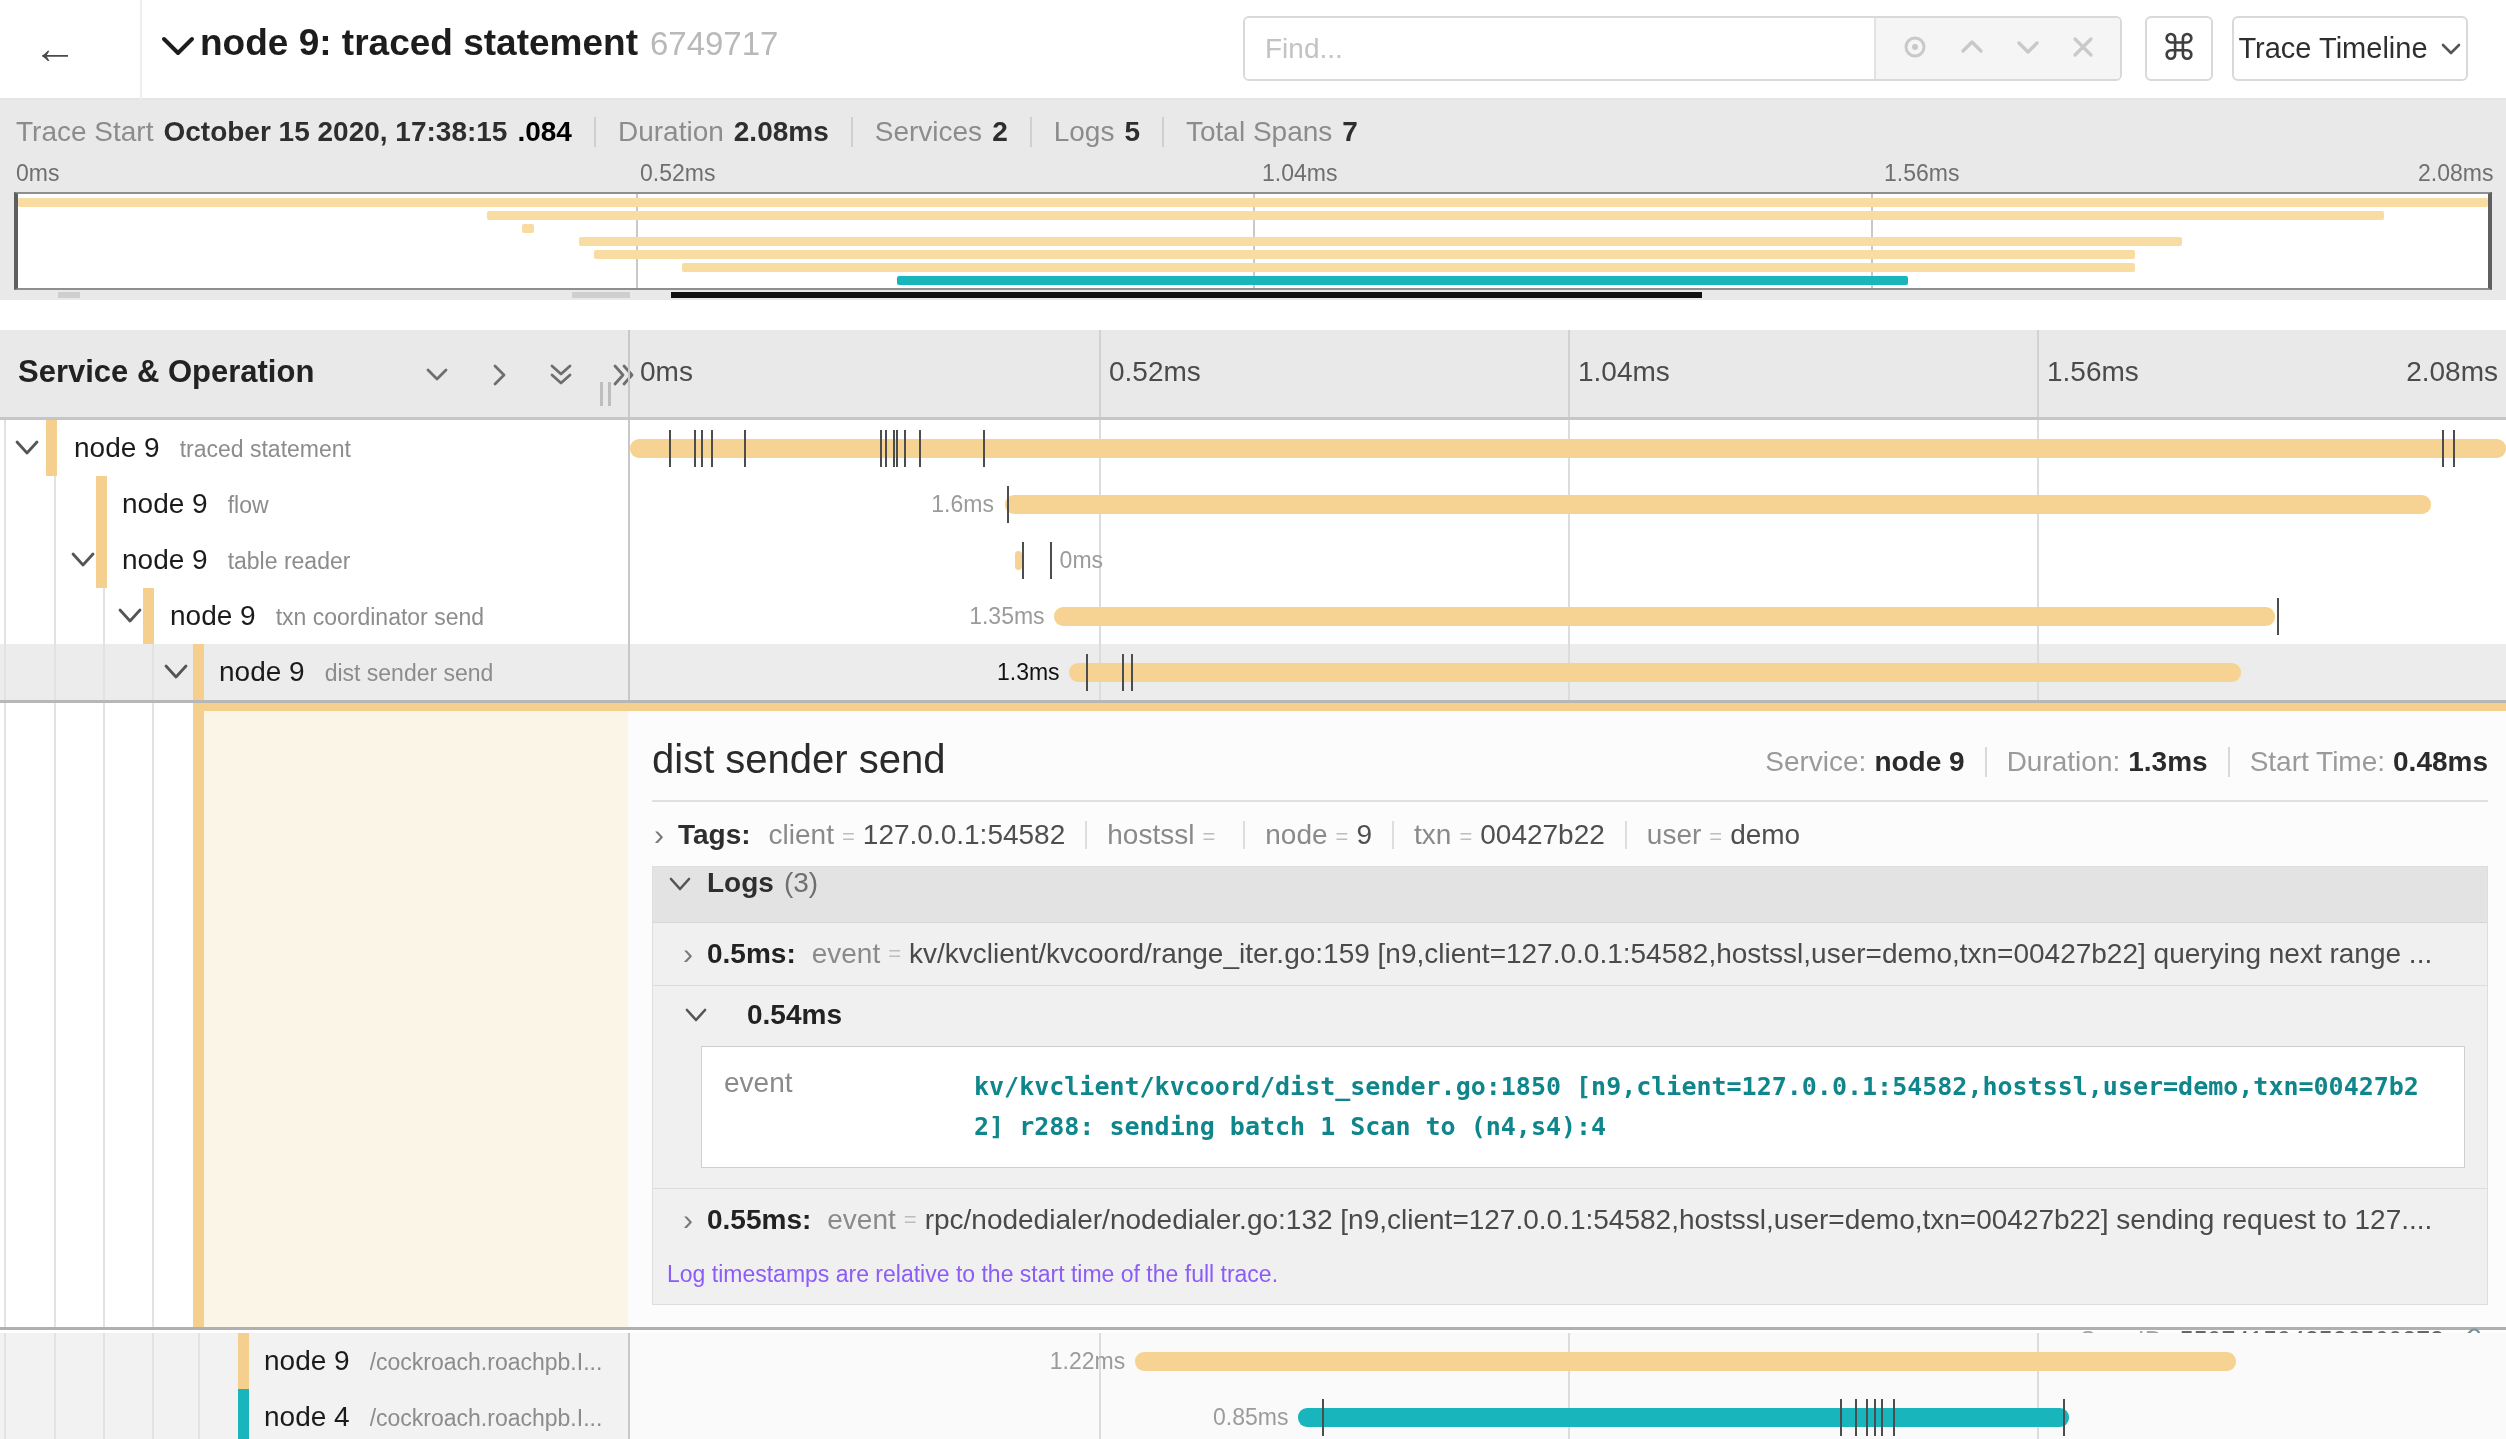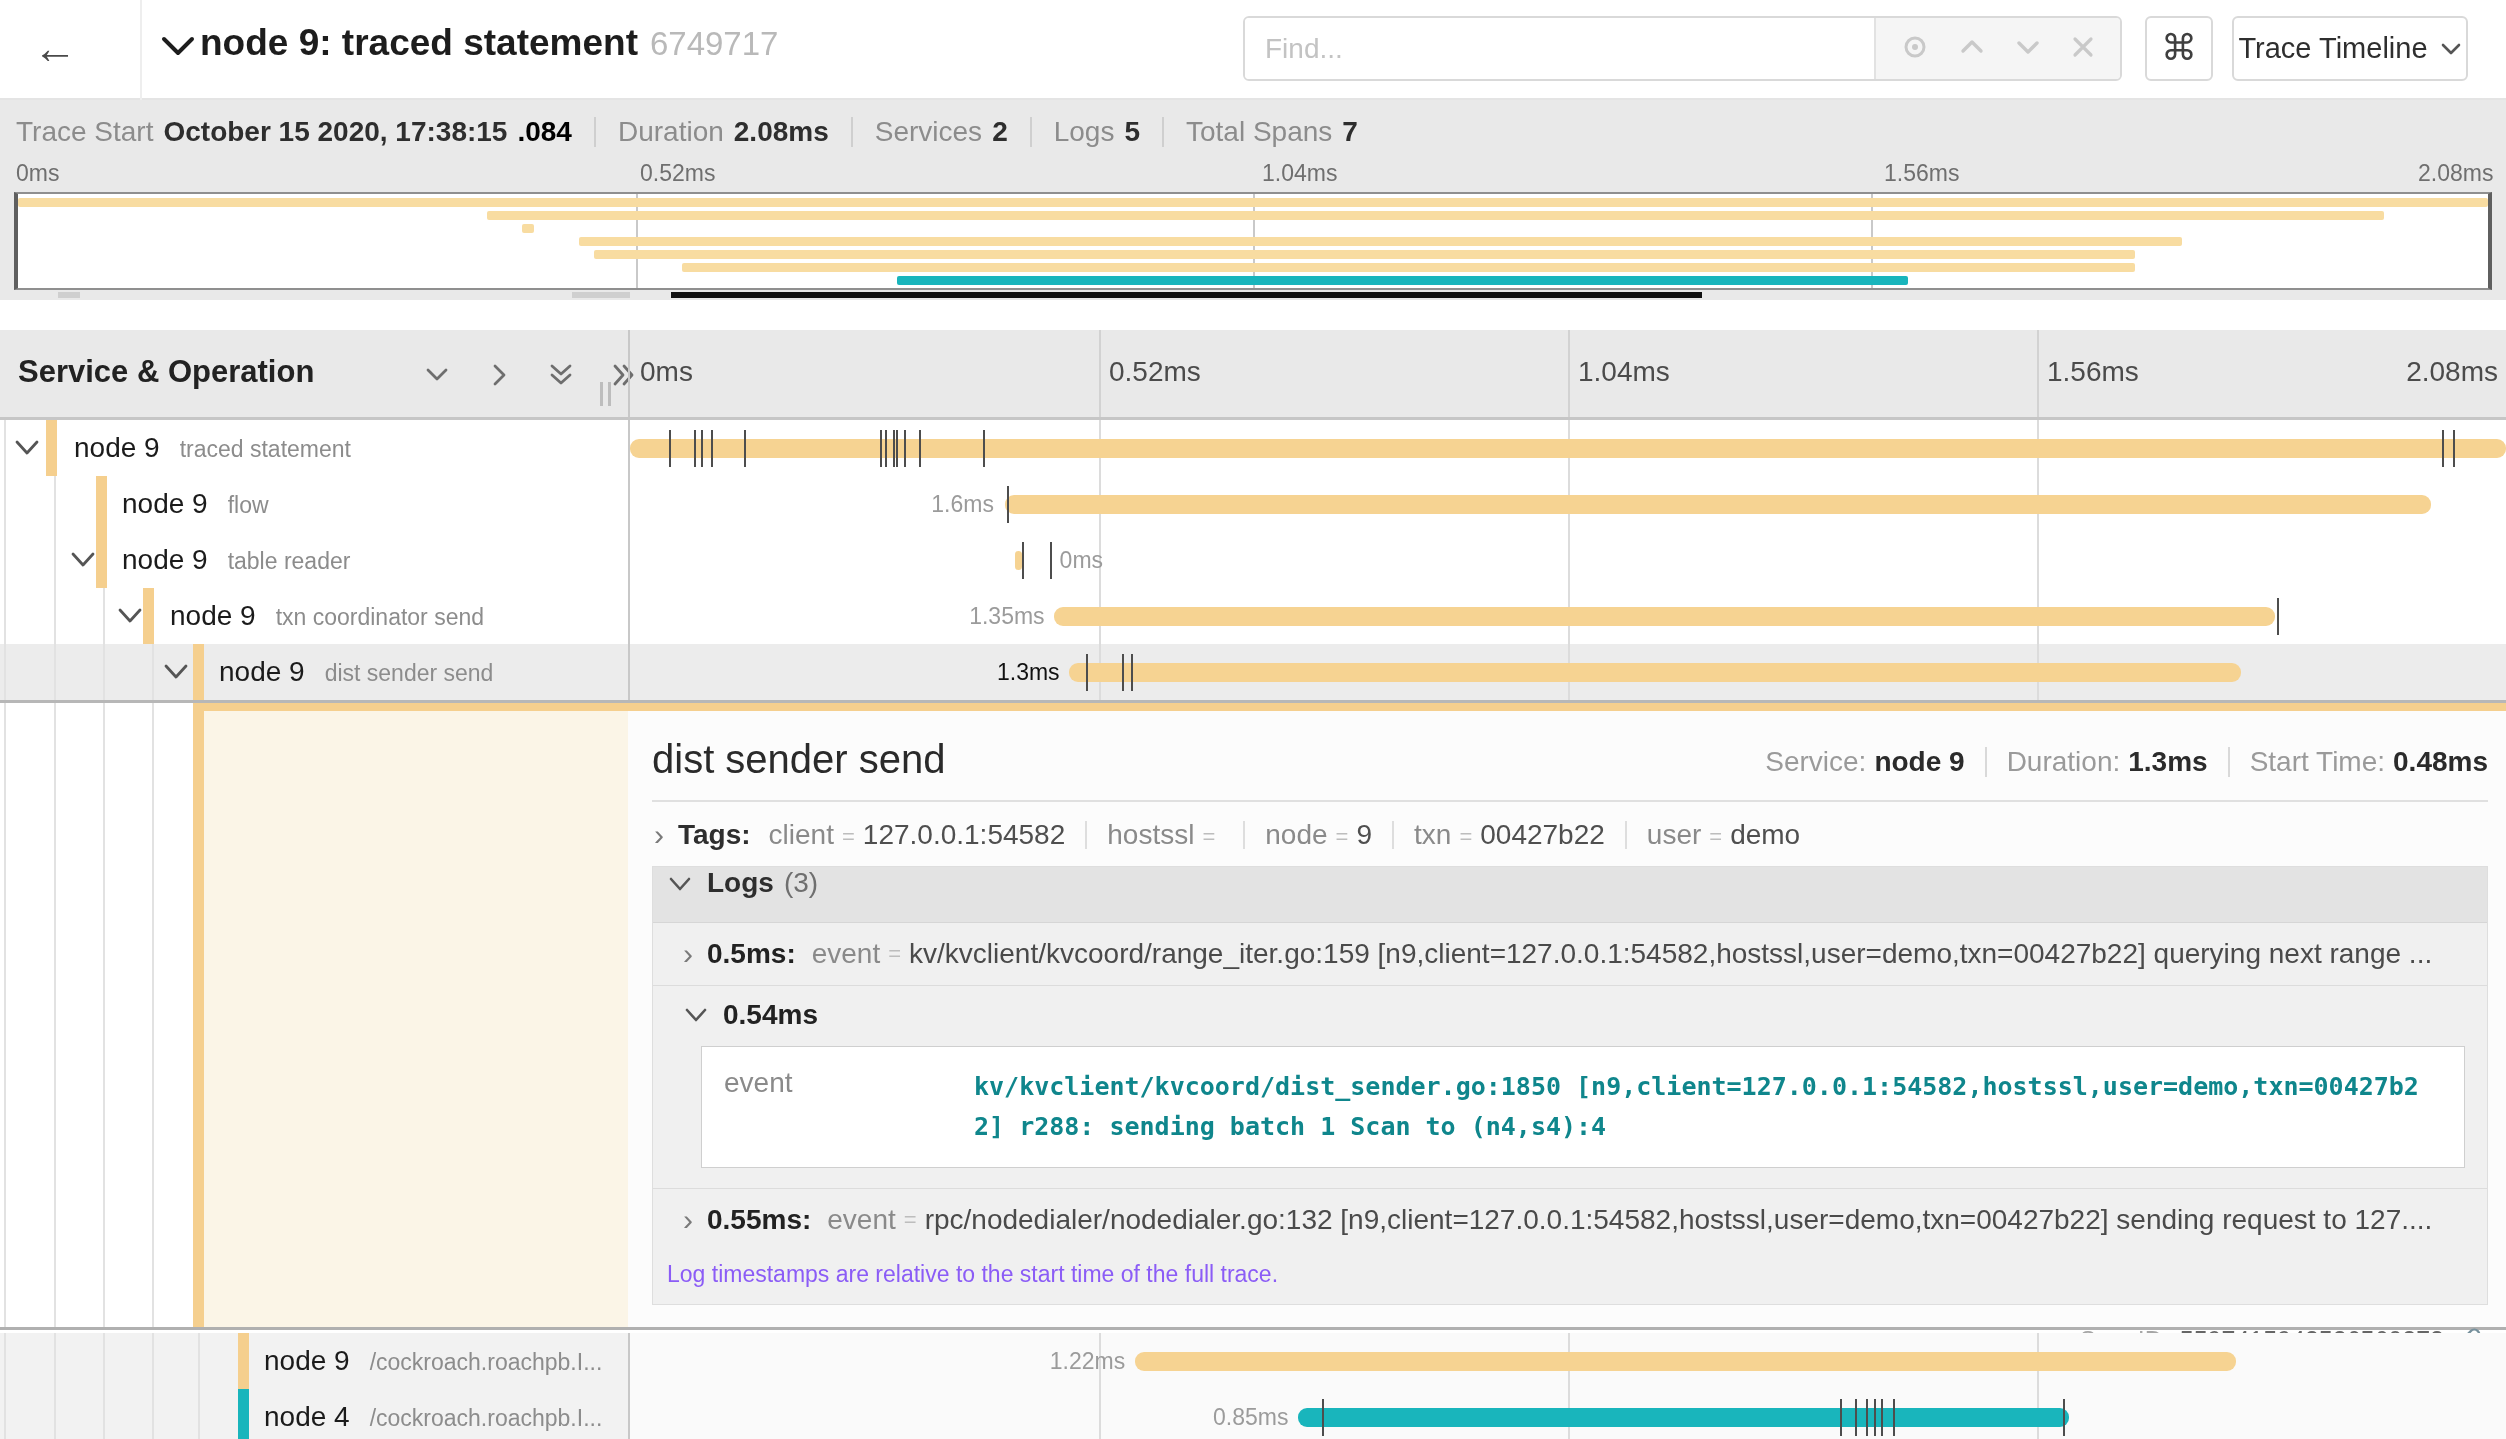--- a/index.html
+++ b/index.html
@@ -105,21 +105,21 @@
   .logs-title { font-weight:700; color:#2e2e2e; margin-right:10px; }
   .logs-count { color:#6f6f6f; }
   .log-row { display:flex; align-items:center; height:62px; padding-left:30px; font-size:28px;
     white-space:nowrap; overflow:hidden; }
   .log-row + .hrline, .log-exp + .hrline { border-top:1px solid #dcdcdc; }
   .log-time { font-weight:700; color:#222; margin-right:16px; }
   .log-key { color:#8a8a8a; }
   .log-eq { color:#bdbdbd; font-size:22px; margin:0 8px; }
   .log-val { color:#4a4a4a; overflow:hidden; }
   .log-exp { padding:0 0 14px 0; }
-  .log-exp-head { display:flex; align-items:center; height:58px; padding-left:30px; font-size:28px; }
+  .log-exp-head { display:flex; align-items:center; height:58px; padding-left:30px; font-size:28px;gap:24px; }
   .kv-box { margin:2px 22px 6px 48px; background:#fff; border:1px solid #cfcfcf; display:flex;
     padding:20px 22px; }
   .kv-key { width:250px; font-size:28px; color:#8a8a8a; flex:none; }
   .kv-val { width:1480px; font-family:"DejaVu Sans Mono","Liberation Mono",monospace; font-size:25px;
     font-weight:700; color:#0f868c; line-height:1.6; word-break:break-all; }
   .logs-foot { font-size:23px; color:#8b5cf6; padding:10px 0 16px 14px; }
   .spanid-row { display:flex; justify-content:flex-end; align-items:center; gap:10px;
     margin-top:20px; font-size:25px; color:#a6a6a6; padding-right:4px; }
   .spanid-val { color:#666; }
   .link-icon { cursor:pointer; display:flex; }

